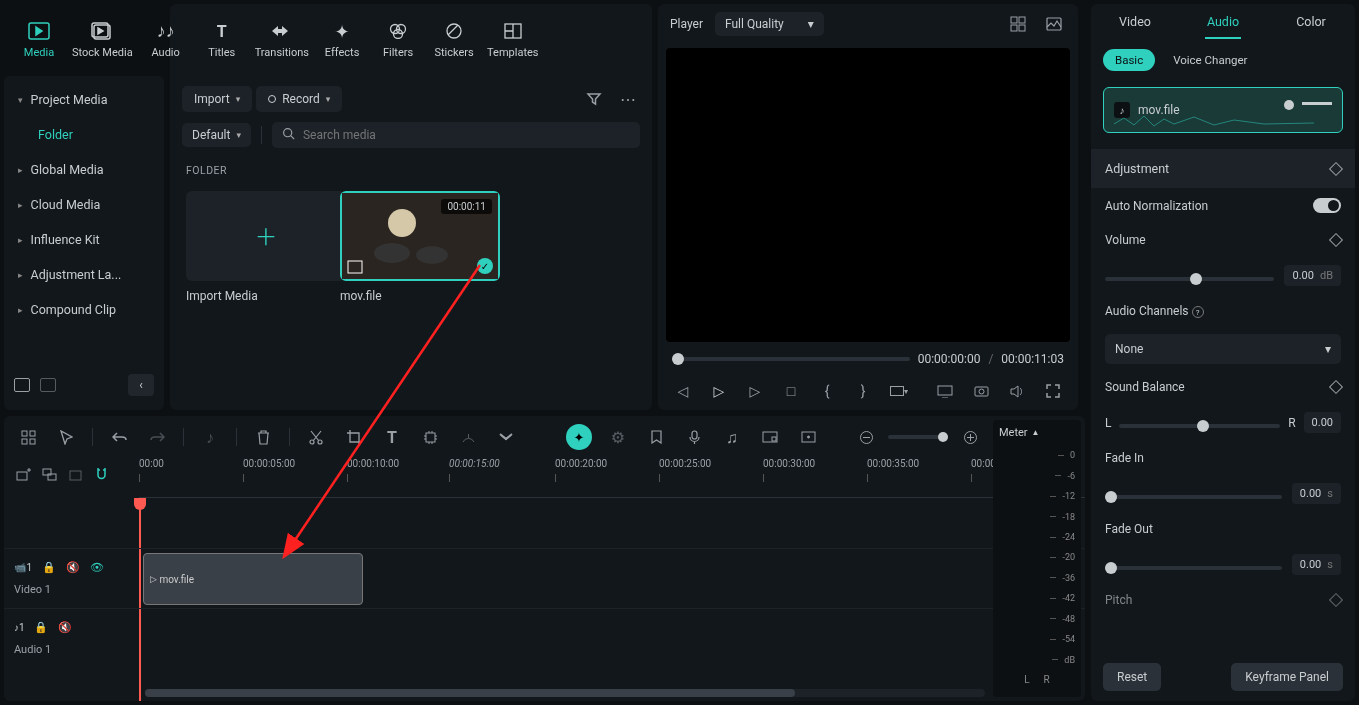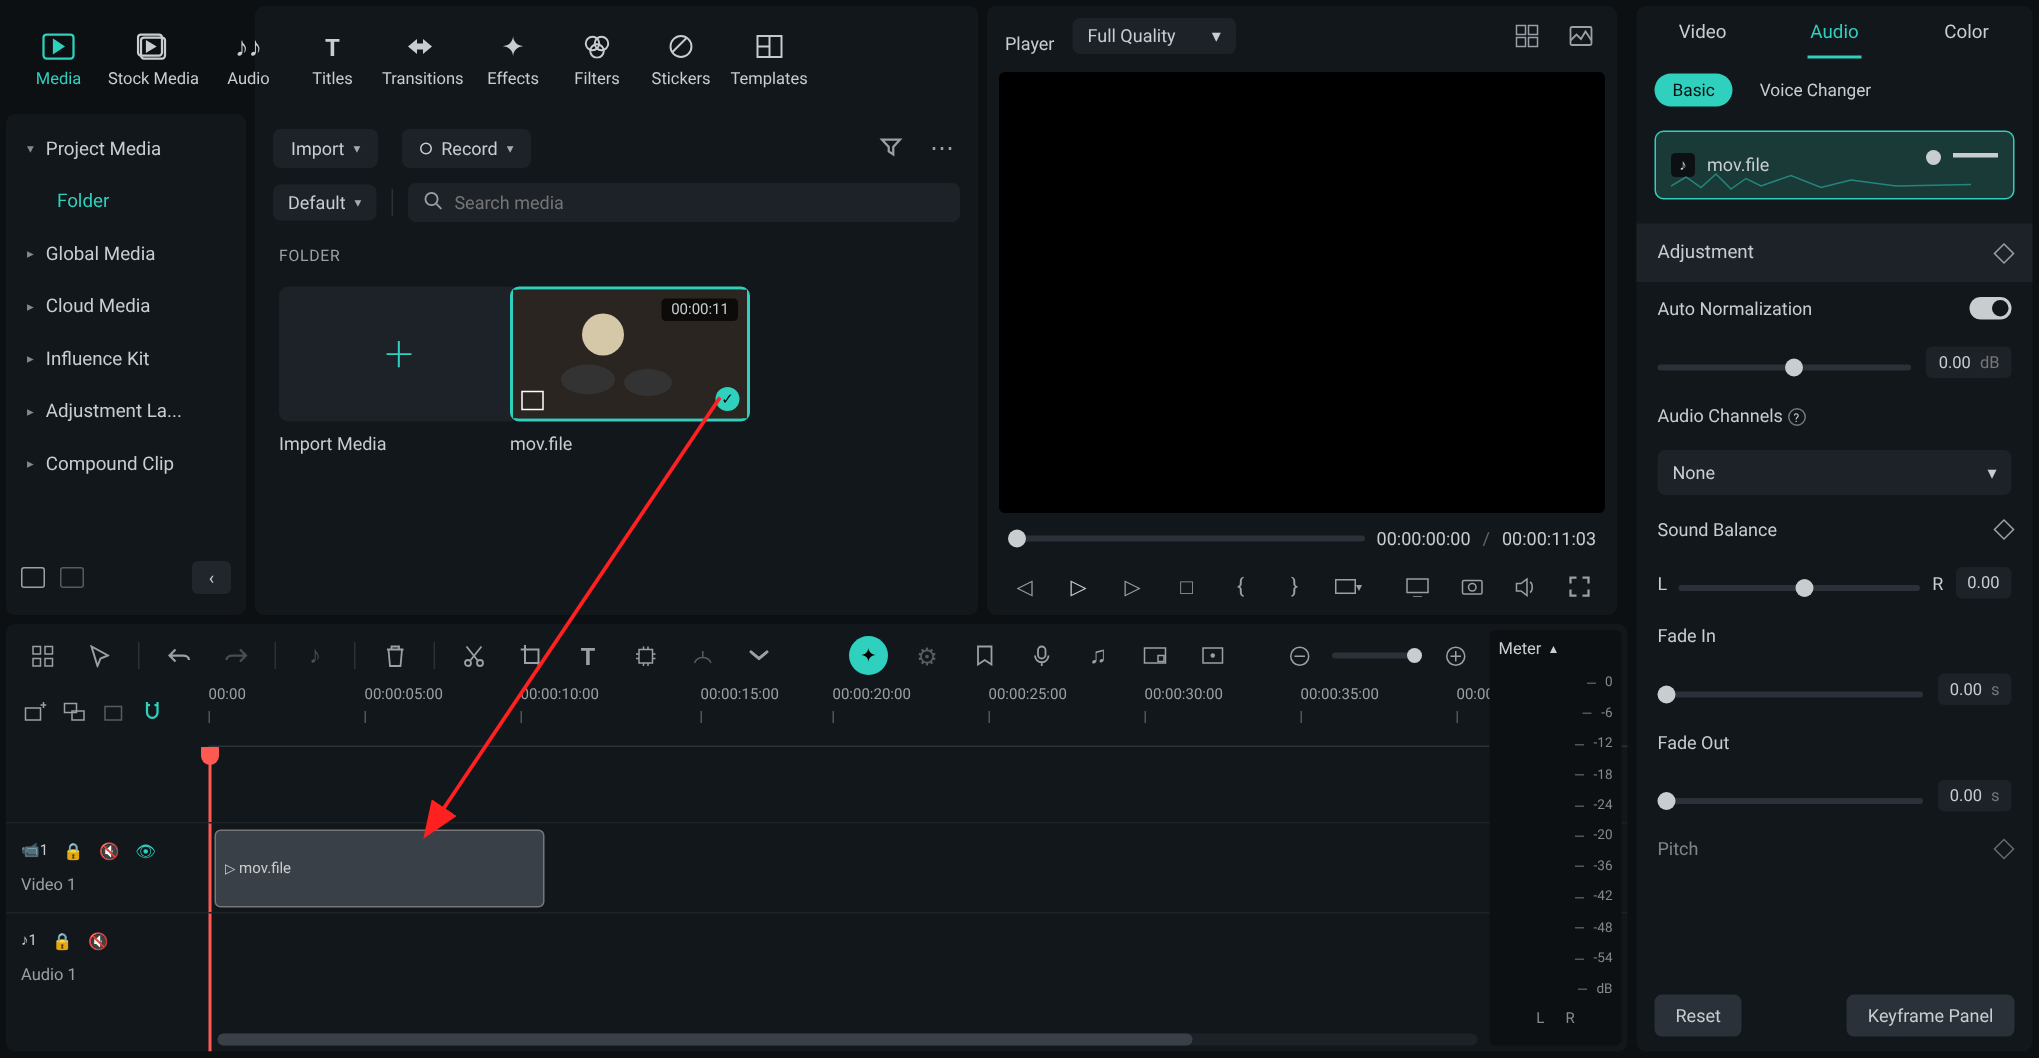--- a/index.html
+++ b/index.html
@@ -14,40 +14,40 @@
 .nav-tab span.lbl { font-size: 11px; }
 .sidebar { background: #12171c; border-radius: 6px; flex: 1; padding: 6px 0; display: flex; flex-direction: column; }
 .side-item { display: flex; align-items: center; gap: 8px; padding: 10px 14px; cursor: pointer; font-size: 12.5px; color: #c8cdd0; }
 .side-item.child { padding-left: 34px; color: #2fd0bd; }
 .side-chevron { font-size: 9px; color: #888; }
 .side-bottom { margin-top: auto; display: flex; gap: 10px; padding: 8px 10px; align-items: center; }
 .side-bottom .sq { width: 16px; height: 14px; border: 1.5px solid #9aa0a6; border-radius: 2px; position: relative; }
 .side-bottom .chevbtn { margin-left: auto; background: #20262c; width: 26px; height: 22px; border-radius: 4px; display: flex; align-items: center; justify-content: center; }
 
 .media-pane { background: #12171c; border-radius: 6px; display: flex; flex-direction: column; }
-.media-toolbar { display: flex; gap: 16px; padding: 10px 12px; align-items: flex-start; }
+.media-toolbar { display: flex; gap: 4px; padding: 10px 12px; align-items: center; }
 .btn { background: #1c2228; border-radius: 5px; padding: 6px 12px; display: flex; align-items: center; gap: 6px; cursor: pointer; font-size: 12px; }
 .btn .chev { font-size: 9px; color: #aaa; }
 .right-icons { margin-left: auto; display: flex; gap: 10px; }
 .icon-btn { width: 24px; height: 24px; display: flex; align-items: center; justify-content: center; cursor: pointer; font-size: 16px; color: #9aa0a6; }
 .media-toolbar2 { display: flex; gap: 10px; padding: 0 12px 8px; align-items: center; }
 .search-wrap { background: #1c2228; border-radius: 5px; padding: 5px 10px; display: flex; align-items: center; gap: 8px; flex: 1; }
 .search-input { background: none; border: none; color: #c8cdd0; font-size: 12px; outline: none; flex: 1; }
 .folder-label { padding: 8px 16px; font-size: 10.5px; letter-spacing: 0.5px; color: #9aa0a6; }
 .media-grid { display: flex; gap: 18px; padding: 6px 16px; }
 .media-card { width: 136px; }
 .media-thumb { width: 160px; height: 90px; background: #1c2228; border-radius: 6px; display: flex; align-items: center; justify-content: center; position: relative; }
 .media-thumb.selected { border: 2px solid #2fd0bd; background: #333; }
 .plus-big { font-size: 34px; color: #2fd0bd; font-weight: 200; }
 .dur-badge { position: absolute; top: 6px; right: 6px; background: rgba(0,0,0,0.7); padding: 2px 6px; border-radius: 3px; font-size: 10px; }
 .check-badge { position: absolute; bottom: 5px; right: 5px; width: 16px; height: 16px; background: #2fd0bd; border-radius: 50%; color: #000; font-size: 10px; display: flex; align-items: center; justify-content: center; }
 .media-name { padding: 8px 0; font-size: 12px; }
 
 .preview-pane { background: #12171c; border-radius: 6px; display: flex; flex-direction: column; }
-.preview-head { display: flex; align-items: flex-end; gap: 12px; padding: 8px 12px; }
+.preview-head { display: flex; align-items: center; gap: 12px; padding: 8px 12px; }
 .quality-combo { background: #1c2228; border-radius: 5px; padding: 5px 10px; display: flex; align-items: center; gap: 24px; font-size: 12px; }
 .preview-body { flex: 1; background: #000; margin: 4px 8px; border-radius: 4px; }
 .preview-scrub { display: flex; align-items: center; gap: 8px; padding: 6px 14px; }
 .scrub-track { flex: 1; height: 4px; background: #2a3138; border-radius: 2px; position: relative; }
 .scrub-handle { position: absolute; left: 0; top: -4px; width: 12px; height: 12px; background: #c8cdd0; border-radius: 50%; }
 .time-txt { font-size: 12px; color: #c8cdd0; }
 .preview-controls { display: flex; gap: 14px; padding: 8px 14px; align-items: center; }
 .pc-icon { width: 22px; height: 22px; display: flex; align-items: center; justify-content: center; font-size: 14px; color: #9aa0a6; cursor: pointer; }
 
 .timeline-pane { grid-row: 2; grid-column: 1; background: #12171c; border-radius: 6px; display: flex; flex-direction: column; position: relative; }
@@ -495,21 +495,21 @@
               <svg width="13" height="14" viewBox="0 0 13 14" fill="none" stroke="#2fd0bd" stroke-width="1.5">
                 <path d="M3 1v7a3.5 3.5 0 007 0V1M3 3h2M8 3h2"></path>
               </svg>
             </div>
         </div>
       </div>
       <div class="ruler" id="ruler">
           <div class="ruler-tick" style="left: 0px;">00:00</div>
           <div class="ruler-tick" style="left: 104px;">00:00:05:00</div>
           <div class="ruler-tick" style="left: 208px;">00:00:10:00</div>
-          <div class="ruler-tick" style="left: 328px;">00:00:15:00</div>
+          <div class="ruler-tick" style="left: 310px; font-style: italic;">00:00:15:00</div>
           <div class="ruler-tick" style="left: 416px;">00:00:20:00</div>
           <div class="ruler-tick" style="left: 520px;">00:00:25:00</div>
           <div class="ruler-tick" style="left: 624px;">00:00:30:00</div>
           <div class="ruler-tick" style="left: 728px;">00:00:35:00</div>
           <div class="ruler-tick" style="left: 832px;">00:00:40:00</div>
         </div>
     </div>
 
     <div class="tracks-area">
       <div class="track-labels">
@@ -625,20 +625,24 @@
         </svg>
     </div>
     <div class="section-head">
       <span>Adjustment</span>
       <div class="diamond"></div>
     </div>
     <div class="rp-row">
       <span>Auto Normalization</span>
       <div class="toggle"></div>
     </div>
+    <div class="rp-row">
+      <span>Volume</span>
+      <div class="diamond"></div>
+    </div>
     <div class="slider-row" style="display:flex;gap:10px;align-items:center">
       <div class="slider-track" style="flex:1">
           <div class="slider-handle" style="left:50%"></div>
         </div>
       <div class="val-box">
           <span>0.00</span>
           <span style="color:#777">dB</span>
         </div>
     </div>
     <div class="rp-row">

